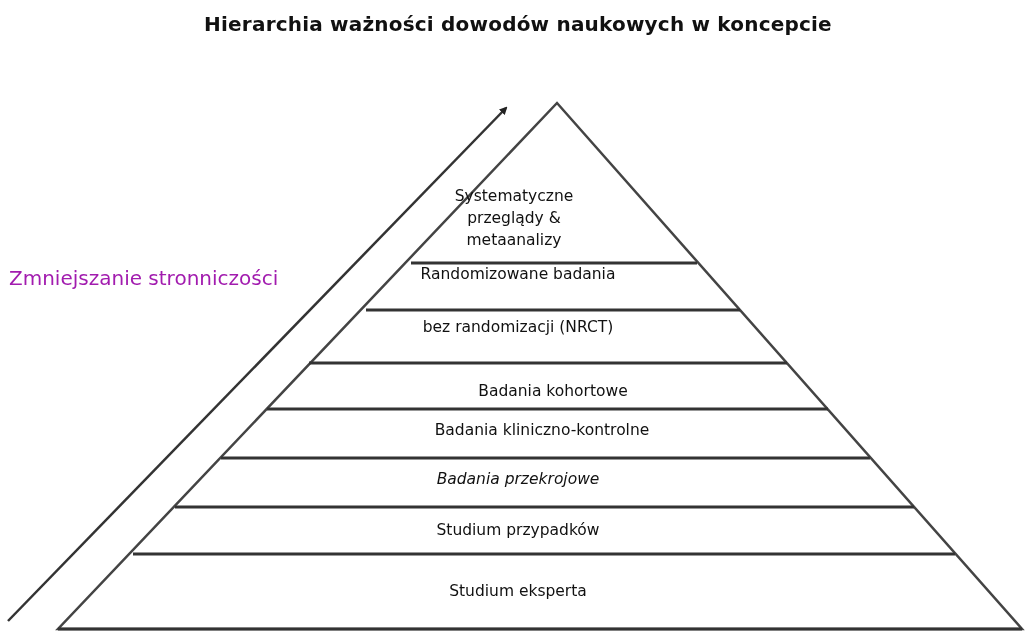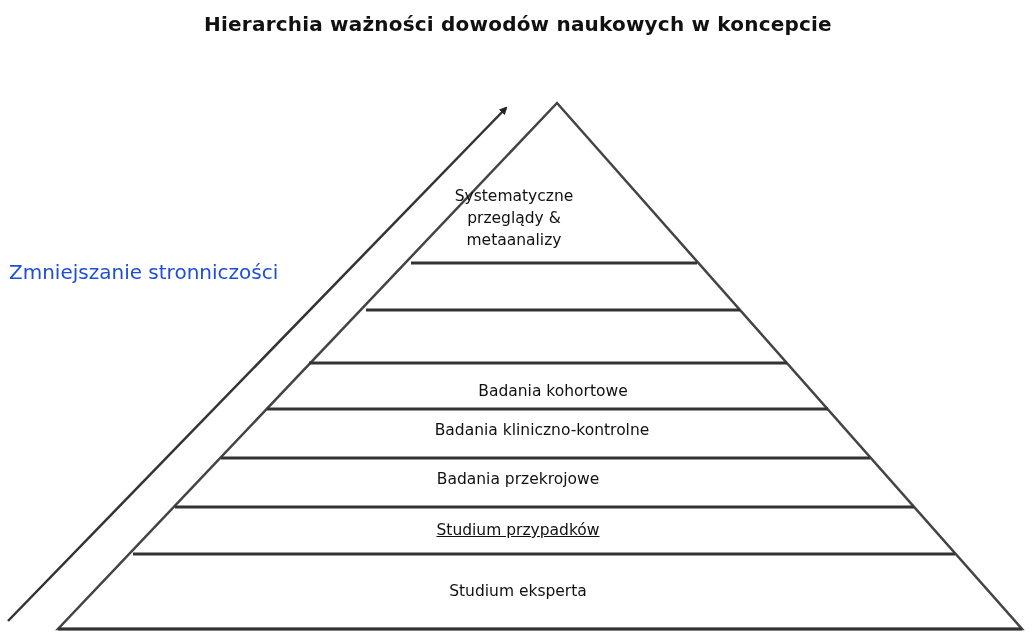--- a/index.html
+++ b/index.html
@@ -5,22 +5,22 @@
   html, body { margin: 0; padding: 0; background: #ffffff; }
   body { width: 1036px; height: 640px; position: relative; overflow: hidden; }
   .title {
     position: absolute; left: 0; top: 6px; width: 1036px; text-align: center;
     font-family: "DejaVu Sans", sans-serif; font-weight: bold; font-size: 20px;
     line-height: 37px; color: #111; letter-spacing: 0.2px;
   }
   .title div { white-space: nowrap; }
   svg.diagram { position: absolute; left: 0; top: 0; }
   .side-label {
-    position: absolute; left: 9px; top: 260px;
-    font-family: "DejaVu Sans", sans-serif; font-size: 20px; color: #1d4ed8; white-space: nowrap;
+    position: absolute; left: 9px; top: 266px;
+    font-family: "DejaVu Sans", sans-serif; font-size: 20px; color: #a21caf; white-space: nowrap;
   }
   .level {
     position: absolute; left: 0; width: 1036px; text-align: center;
     font-family: "DejaVu Sans", sans-serif; font-size: 15.5px; color: #111; line-height: 22px;
   }
   .level div { white-space: nowrap; }
 </style>
 </head>
 <body>
 
@@ -52,30 +52,32 @@
 </svg>
 
 <div class="side-label">Zmniejszanie stronniczości</div>
 
 <div class="level" style="top:185px; left:-4px;">
   <div>Systematyczne</div>
   <div>przeglądy &amp;</div>
   <div>metaanalizy</div>
 </div>
 <div class="level" style="top:263px;">
+  <div>Randomizowane badania</div>
 </div>
 <div class="level" style="top:316px;">
+  <div>bez randomizacji (NRCT)</div>
 </div>
 <div class="level" style="top:380px;padding-left:35px;">
   <div>Badania kohortowe</div>
 </div>
 <div class="level" style="top:419px;padding-left:24px;">
   <div>Badania kliniczno-kontrolne</div>
 </div>
-<div class="level" style="top:468px;">
+<div class="level" style="top:468px;font-style:italic;">
   <div>Badania przekrojowe</div>
 </div>
-<div class="level" style="top:519px;text-decoration:underline;">
+<div class="level" style="top:519px;">
   <div>Studium przypadków</div>
 </div>
 <div class="level" style="top:580px;">
   <div>Studium eksperta</div>
 </div>
 
 </body></html>

